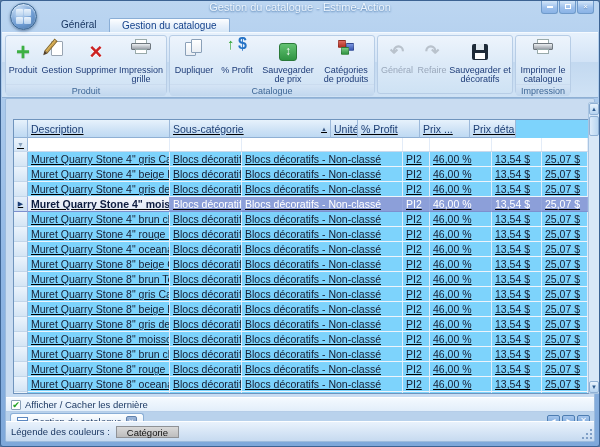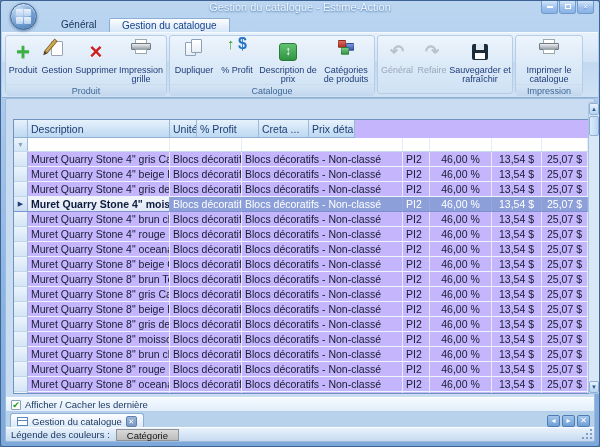--- a/index.html
+++ b/index.html
@@ -85,39 +85,39 @@
   .ic-floppy { position:relative; width:16px; height:16px; background:#1d2a38; border-radius:2px; }
   .ic-floppy .shutter { position:absolute; top:0; left:4px; width:8px; height:6px; background:#dfe8f0; }
   .ic-floppy .flabel { position:absolute; bottom:1px; left:3px; width:10px; height:6px; background:#fff; }
   
   .client { position:absolute; left:4px; right:4px; top:97px; bottom:4px;
     background:#c9dcf1; border:1px solid #9cbbdd; border-radius:2px; }
   .groupbar { position:absolute; left:7px; top:3px; width:574px; height:17px;
     background:linear-gradient(#6b97cd,#3f6ca3 55%,#35619a); border:1px solid #2d5488; border-radius:2px;
     color:#fff; font-size:9.5px; font-weight:bold; line-height:15px; padding:0 7px; cursor:default;
     white-space:nowrap; overflow:hidden; }
-  .grid { position:absolute; left:7px; top:20px; width:576px; height:275px; background:#c4b5fd;
-    border:1px solid #6f94bd; overflow:hidden; }
+  .grid { position:absolute; left:7px; top:20px; width:576px; height:275px; background:#7dd3fc;
+    border:1px solid #6f94bd; overflow:hidden;text-decoration:underline; }
   .gridhead { display:flex; height:18px; }
   .hcell { display:flex; align-items:center; padding:0 3px; font-size:10.5px; color:#1c3e74;
     background:linear-gradient(#e7f2fc,#cfe3f6 55%,#bed9f2); border-right:1px solid #9cb9da;
     border-bottom:1px solid #8fb0d4; white-space:nowrap; overflow:hidden; cursor:pointer; }
   .sort { margin-left:auto; font-size:6px; color:#3c5a84; padding-left:2px; }
   .filterrow { display:flex; height:14px; background:#fff; border-bottom:1px solid #c9d9ec; }
   .fcell { border-right:1px solid #e3ecf8; height:100%; }
   .fcell.w-ind { background:linear-gradient(#ecf4fc,#d4e5f5); border-right:1px solid #9cb9da;
     display:flex; align-items:center; justify-content:center; }
   .funnel { font-size:7px; color:#8aa3bd; }
   .rows { height:243px; overflow:hidden; }
   .grow { display:flex; height:15px; cursor:pointer; }
   .cell { font-size:10.5px; color:#151c30; line-height:14px; padding:0 3px; white-space:nowrap;
     overflow:hidden; border-right:1px solid #e3ecf8; border-bottom:1px solid #eef4fb; }
   .cell.w-ind { background:linear-gradient(#ecf4fc,#d4e5f5); border-right:1px solid #9cb9da;
     border-bottom:1px solid #c2d6ea; display:flex; align-items:center; justify-content:center; }
-  .num { text-align:center; }
+  .num { text-align:left; }
   .w-ind{width:14px;min-width:14px} .w-desc{width:142px;min-width:142px}
   .w-cat{width:72px;min-width:72px} .w-sub{width:161px;min-width:161px}
   .w-unit{width:27px;min-width:27px} .w-profit{width:62px;min-width:62px}
   .w-prix{width:50px;min-width:50px} .w-detail{width:46px;min-width:46px}
   .grow.sel .cell { background:#8c9fd9; color:#fff; border-right-color:#97a8dd; border-bottom-color:#7d90cf; }
   .grow.sel .cell.w-desc { background:linear-gradient(#f2f5fb,#e2e9f6); color:#0d1b3e; font-weight:bold; }
   .grow.sel .cell.w-ind { background:linear-gradient(#e6effa,#c9dcf0); }
   .rowarrow { font-size:7px; color:#1c3e74; }
   
   .vscroll { position:absolute; left:582px; top:3px; width:12px; height:292px;
@@ -139,21 +139,21 @@
   .doctab { position:absolute; left:4px; bottom:0; height:16px; display:flex; align-items:center; gap:4px;
     background:linear-gradient(#fdfeff,#e6f0fa 60%,#d5e6f6); border:1px solid #8aaed6; border-bottom:none;
     border-radius:3px 3px 0 0; padding:0 6px; font-size:9.5px; color:#16335e; cursor:pointer; }
   .docicon { width:11px; height:9px; border:1px solid #5b87c0; background:#fff; position:relative; }
   .docicon:after { content:''; position:absolute; left:0; top:2px; right:0; height:1px; background:#5b87c0; }
   .doctab-close { width:11px; height:11px; border-radius:2px; background:linear-gradient(#9db6d8,#7c99c2);
     border:1px solid #5f81ad; color:#fff; font-size:7px; line-height:9px; text-align:center; cursor:pointer; }
   .navbtns { position:absolute; right:4px; bottom:2px; display:flex; gap:2px; }
   .navbtn { width:13px; height:12px; border-radius:2px; background:linear-gradient(#a5c6ed,#6f9fd6);
     border:1px solid #4d7db2; color:#fff; font-size:8px; line-height:10px; text-align:center; cursor:pointer; }
-  .statusbar { position:absolute; left:0; right:0; bottom:0; height:14px;
+  .statusbar { position:absolute; left:0; right:0; bottom:0; height:20px;
     background:linear-gradient(#e9f2fc,#c6daf0); border-top:1px solid #fdfeff; border-radius:0 0 2px 2px;
     display:flex; align-items:center; padding:5px 5px; font-size:9.5px; color:#16335e; }
   .sel-badge { margin-left:6px; background:linear-gradient(#d9d9d9,#bdbdbd); border:1px solid #8f9296;
     color:#111; font-size:9.5px; padding:0 10px; height:12px; line-height:11px; }
   .grip { position:absolute; right:2px; bottom:2px; width:9px; height:9px; }
   .grip i { position:absolute; width:2px; height:2px; background:#7f9fc6; }
   .grip i:nth-child(1){right:0;bottom:0} .grip i:nth-child(2){right:4px;bottom:0}
   .grip i:nth-child(3){right:0;bottom:4px} .grip i:nth-child(4){right:8px;bottom:0}
   .grip i:nth-child(5){right:0;bottom:8px} .grip i:nth-child(6){right:4px;bottom:4px}
 </style>
@@ -227,21 +227,21 @@
           <span class="icon ic-profit">
               <span class="dollar">$</span>
               <span class="uparrow">↑</span>
             </span>
           <span class="lbl">% Profit</span>
         </div>
         <div class="rbtn" style="width:62px">
           <span class="icon">
               <span class="ic-priceup">↕</span>
             </span>
-          <span class="lbl">Description de prix</span>
+          <span class="lbl">Sauvegarder de prix</span>
         </div>
         <div class="rbtn" style="width:54px">
           <span class="icon ic-cubes">
               <span class="cube-r"></span>
               <span class="cube-b"></span>
               <span class="cube-g"></span>
             </span>
           <span class="lbl">Catégories de produits</span>
         </div>
       </div>
@@ -258,56 +258,60 @@
           <span class="icon ic-redo">↷</span>
           <span class="lbl">Refaire</span>
         </div>
         <div class="rbtn" style="width:62px">
           <span class="icon">
               <span class="ic-floppy">
                 <span class="shutter"></span>
                 <span class="flabel"></span>
               </span>
             </span>
-          <span class="lbl">Sauvegarder et rafraîchir</span>
+          <span class="lbl">Sauvegarder et décoratifs</span>
         </div>
       </div>
     </div>
 
     <div class="rgroup">
       <div class="rgroup-buttons">
-        <div class="rbtn" style="width:64px">
+        <div class="rbtn" style="width:52px">
           <span class="icon ic-printer">
               <span class="ptop"></span>
               <span class="pbody"></span>
               <span class="pout"></span>
             </span>
           <span class="lbl">Imprimer le catalogue</span>
         </div>
       </div>
       <div class="rgroup-label">Impression</div>
     </div>
   </div>
 
   <div class="client">
 
     <div class="grid">
       <div class="gridhead">
         <div class="hcell w-ind"></div>
         <div class="hcell w-desc">
             <span>Description</span>
           </div>
+        <div class="hcell w-sub">
+            <span>Sous-catégorie</span>
+            <span class="sort">▲</span>
+          </div>
         <div class="hcell w-unit">
             <span>Unité</span>
           </div>
         <div class="hcell w-profit">
             <span>% Profit</span>
           </div>
         <div class="hcell w-prix">
-            <span>Creta ...</span>
+            <span>Prix ...</span>
           </div>
         <div class="hcell w-detail">
             <span>Prix détail</span>
           </div>
       </div>
       <div class="filterrow">
         <div class="fcell w-ind">
             <span class="funnel">▼</span>
           </div>
         <div class="fcell w-desc"></div>

